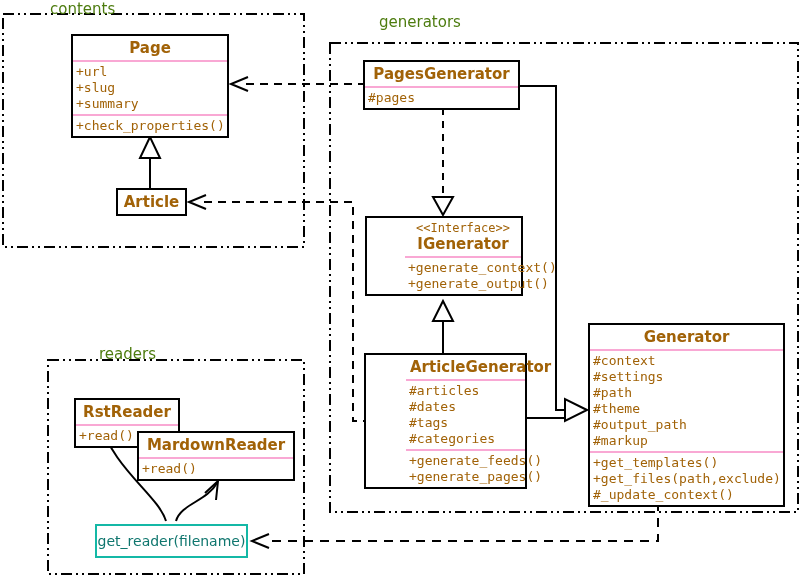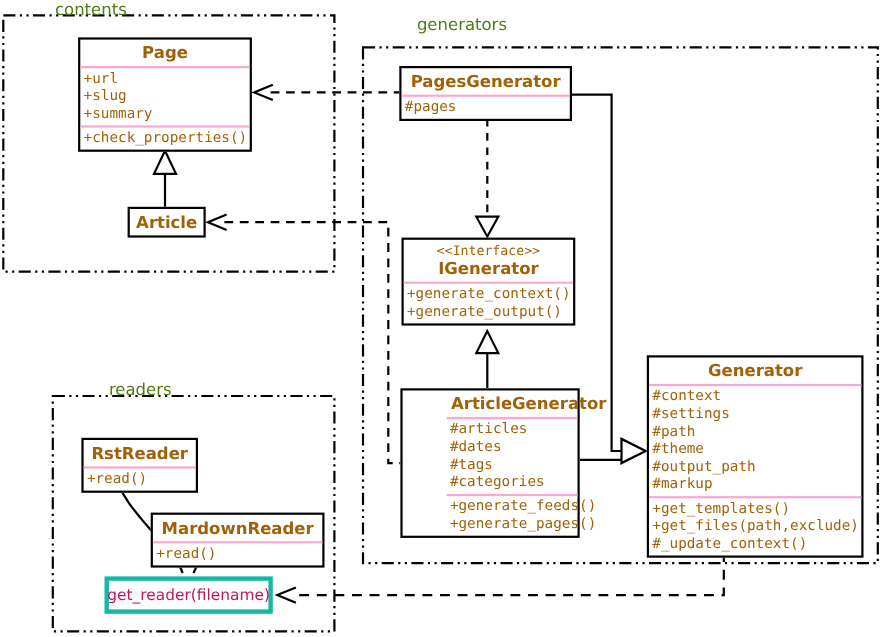--- a/index.html
+++ b/index.html
@@ -41,27 +41,27 @@
     padding:2px 3px;
   }
   .uml-line{
     font:13px "DejaVu Sans Mono", monospace;
     line-height:16px;
     white-space:pre;
   }
   .uml-note{
     position:absolute;
     background:#fff;
-    border:4px solid #14b8a6;
+    border:2px solid #14b8a6;
     box-sizing:border-box;
     display:flex;
     align-items:center;
     justify-content:center;
     font:14px "DejaVu Sans", sans-serif;
-    color:#be185d;
+    color:#0f766e;
     white-space:nowrap;
   }
 </style>
 </head>
 <body>
 
 <div id="canvas">
 
   <svg id="wires" viewBox="0 0 803 579" xmlns="http://www.w3.org/2000/svg">
     <g stroke="#000" stroke-width="2" fill="none">
@@ -124,21 +124,21 @@
         </div>
       </div>
       <div class="uml-class" style="left: 363px; top: 60px; width: 157px;">
         <div class="uml-head">
           <div class="uml-name">PagesGenerator</div>
         </div>
         <div class="uml-sec">
           <div class="uml-line">#pages</div>
         </div>
       </div>
-      <div class="uml-class" style="left: 365px; top: 216px; width: 158px;">
+      <div class="uml-class" style="left: 365px; top: 216px; width: 158px; padding-left: 38px;">
         <div class="uml-head">
           <div class="uml-stereo">&lt;&lt;Interface&gt;&gt;</div>
           <div class="uml-name">IGenerator</div>
         </div>
         <div class="uml-sec">
           <div class="uml-line">+generate_context()</div>
           <div class="uml-line">+generate_output()</div>
         </div>
       </div>
       <div class="uml-class" style="left: 364px; top: 353px; width: 163px; padding-left: 40px;">
@@ -175,21 +175,21 @@
         </div>
       </div>
       <div class="uml-class" style="left: 74px; top: 370px; width: 106px; margin-top: 28px;">
         <div class="uml-head">
           <div class="uml-name">RstReader</div>
         </div>
         <div class="uml-sec">
           <div class="uml-line">+read()</div>
         </div>
       </div>
-      <div class="uml-class" style="left: 137px; top: 431px; width: 158px; margin-top: 35px;">
+      <div class="uml-class" style="left: 137px; top: 431px; width: 158px;">
         <div class="uml-head">
           <div class="uml-name">MardownReader</div>
         </div>
         <div class="uml-sec">
           <div class="uml-line">+read()</div>
         </div>
       </div>
       <div class="uml-note" style="left: 95px; top: 524px; width: 153px; height: 34px;">get_reader(filename)</div>
     </div>
 

